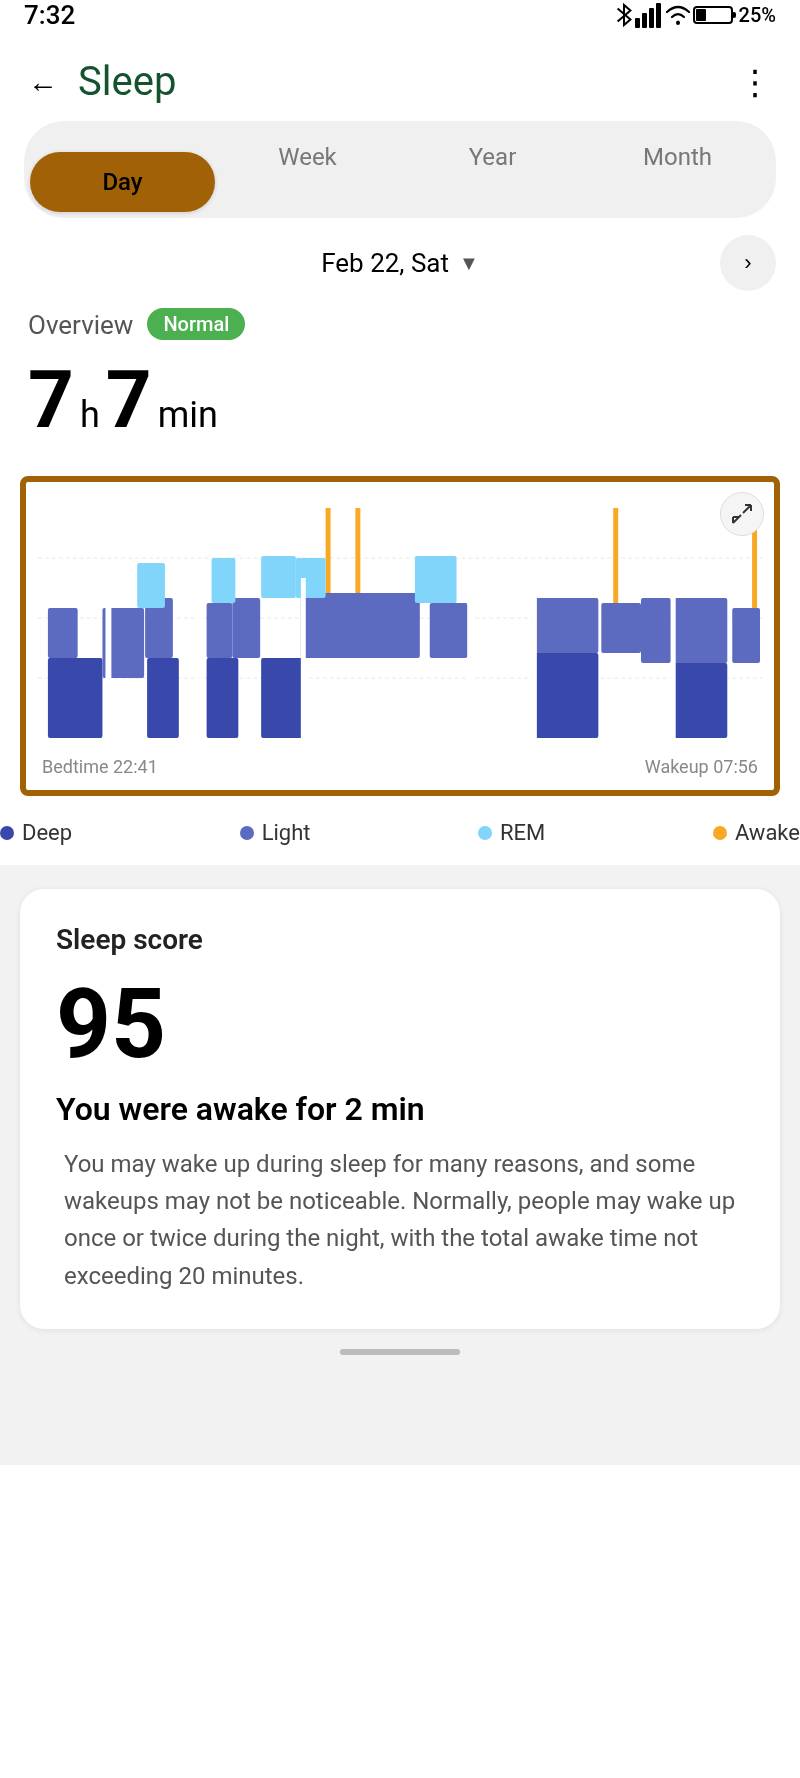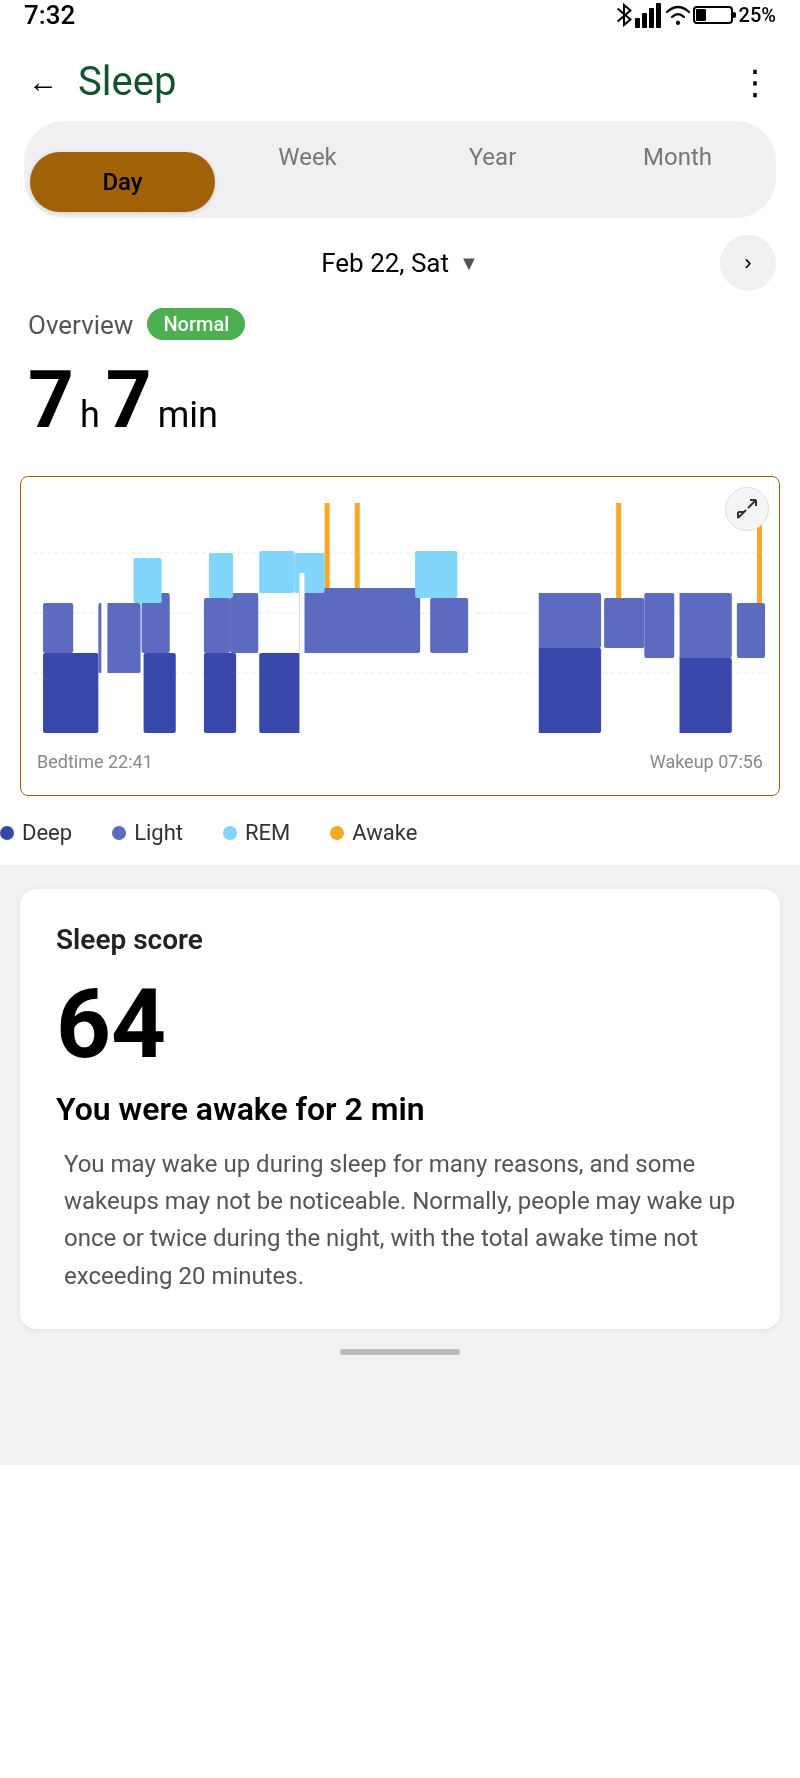--- a/index.html
+++ b/index.html
@@ -139,21 +139,21 @@
     }
     .duration-unit {
       font-size: 36px;
       font-weight: 400;
       color: #000;
     }
 
     
     .chart-container {
       margin: 0 20px 10px;
-      border: 1px solid #a16207;
+      border: 6px solid #a16207;
       border-radius: 8px;
       padding: 16px 12px 28px;
       position: relative;
       background: #fff;
       height: 320px;
       overflow: hidden;
     }
     .chart-expand-btn {
       position: absolute;
       top: 10px;
@@ -179,21 +179,21 @@
       padding: 4px 4px 0;
     }
     .chart-time-label {
       font-size: 18px;
       color: #888;
     }
 
     
     .legend {
       display: flex;
-      justify-content: flex-start;
+      justify-content: space-between;
       gap: 40px;
       padding: 14px 0 20px;
     }
     .legend-item {
       display: flex;
       align-items: center;
       gap: 8px;
       font-size: 22px;
       color: #333;
     }
@@ -206,21 +206,21 @@
     
     .gray-section {
       background: #f2f2f2;
       padding: 24px 20px 60px;
       min-height: 600px;
     }
 
     
     .sleep-score-card {
       background: #fff;
-      border-radius: 16px;
+      border-radius: 24px;
       padding: 34px 36px;
       box-shadow: 0 1px 6px rgba(0,0,0,0.08);
     }
     .sleep-score-title {
       font-size: 28px;
       font-weight: 600;
       color: #222;
       margin-bottom: 20px;
     }
     .sleep-score-number {
@@ -414,21 +414,21 @@
   <div class="legend-item">
     <div class="legend-dot" style="background:#f9a825;"></div>
     <span>Awake</span>
   </div>
 </div>
 
 <div class="gray-section">
 
   <div class="sleep-score-card">
     <div class="sleep-score-title">Sleep score</div>
-    <div class="sleep-score-number">64</div>
+    <div class="sleep-score-number">95</div>
     <div class="awake-summary">You were awake for 2 min</div>
     <div class="awake-detail">You may wake up during sleep for many reasons, and some wakeups may not be noticeable. Normally, people may wake up once or twice during the night, with the total awake time not exceeding 20 minutes.</div>
   </div>
 
   <div class="bottom-handle">
     <div class="handle-bar"></div>
   </div>
 </div>
 
 </body></html>

